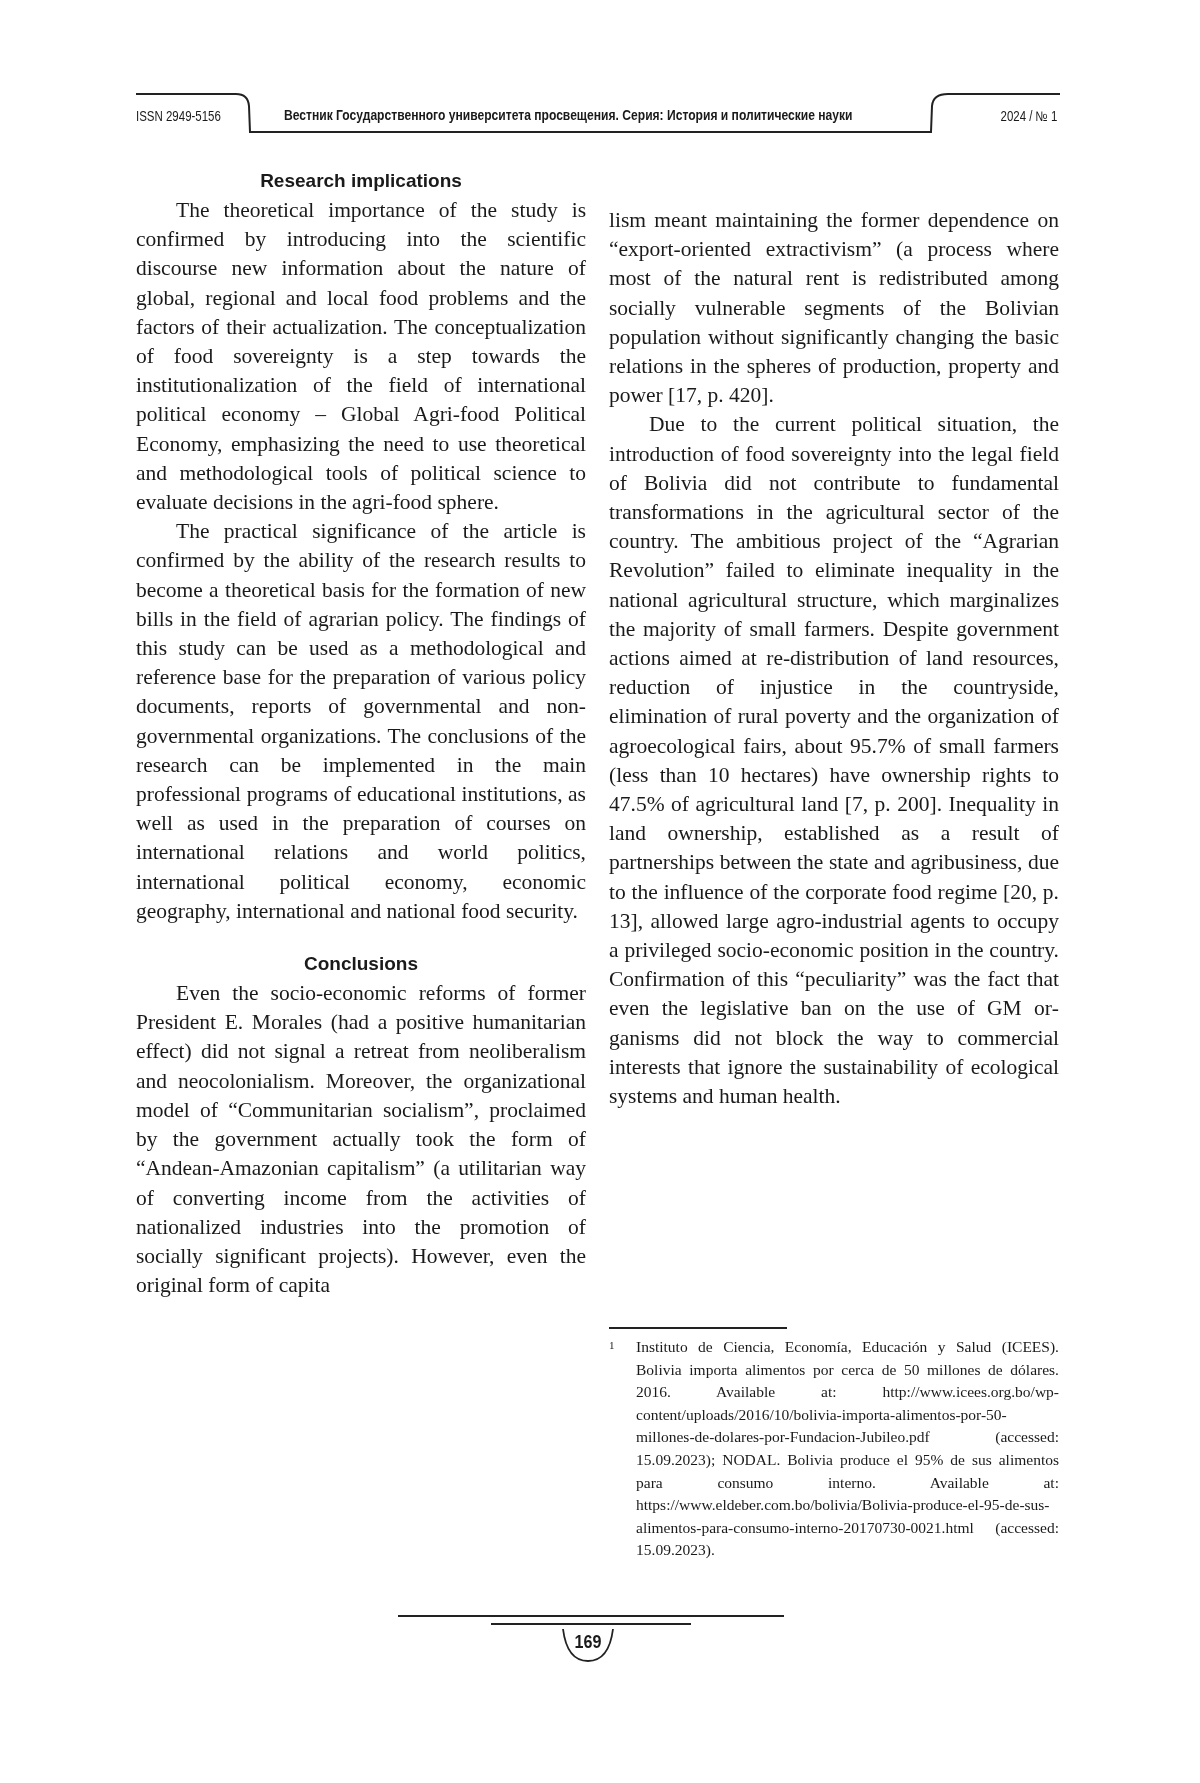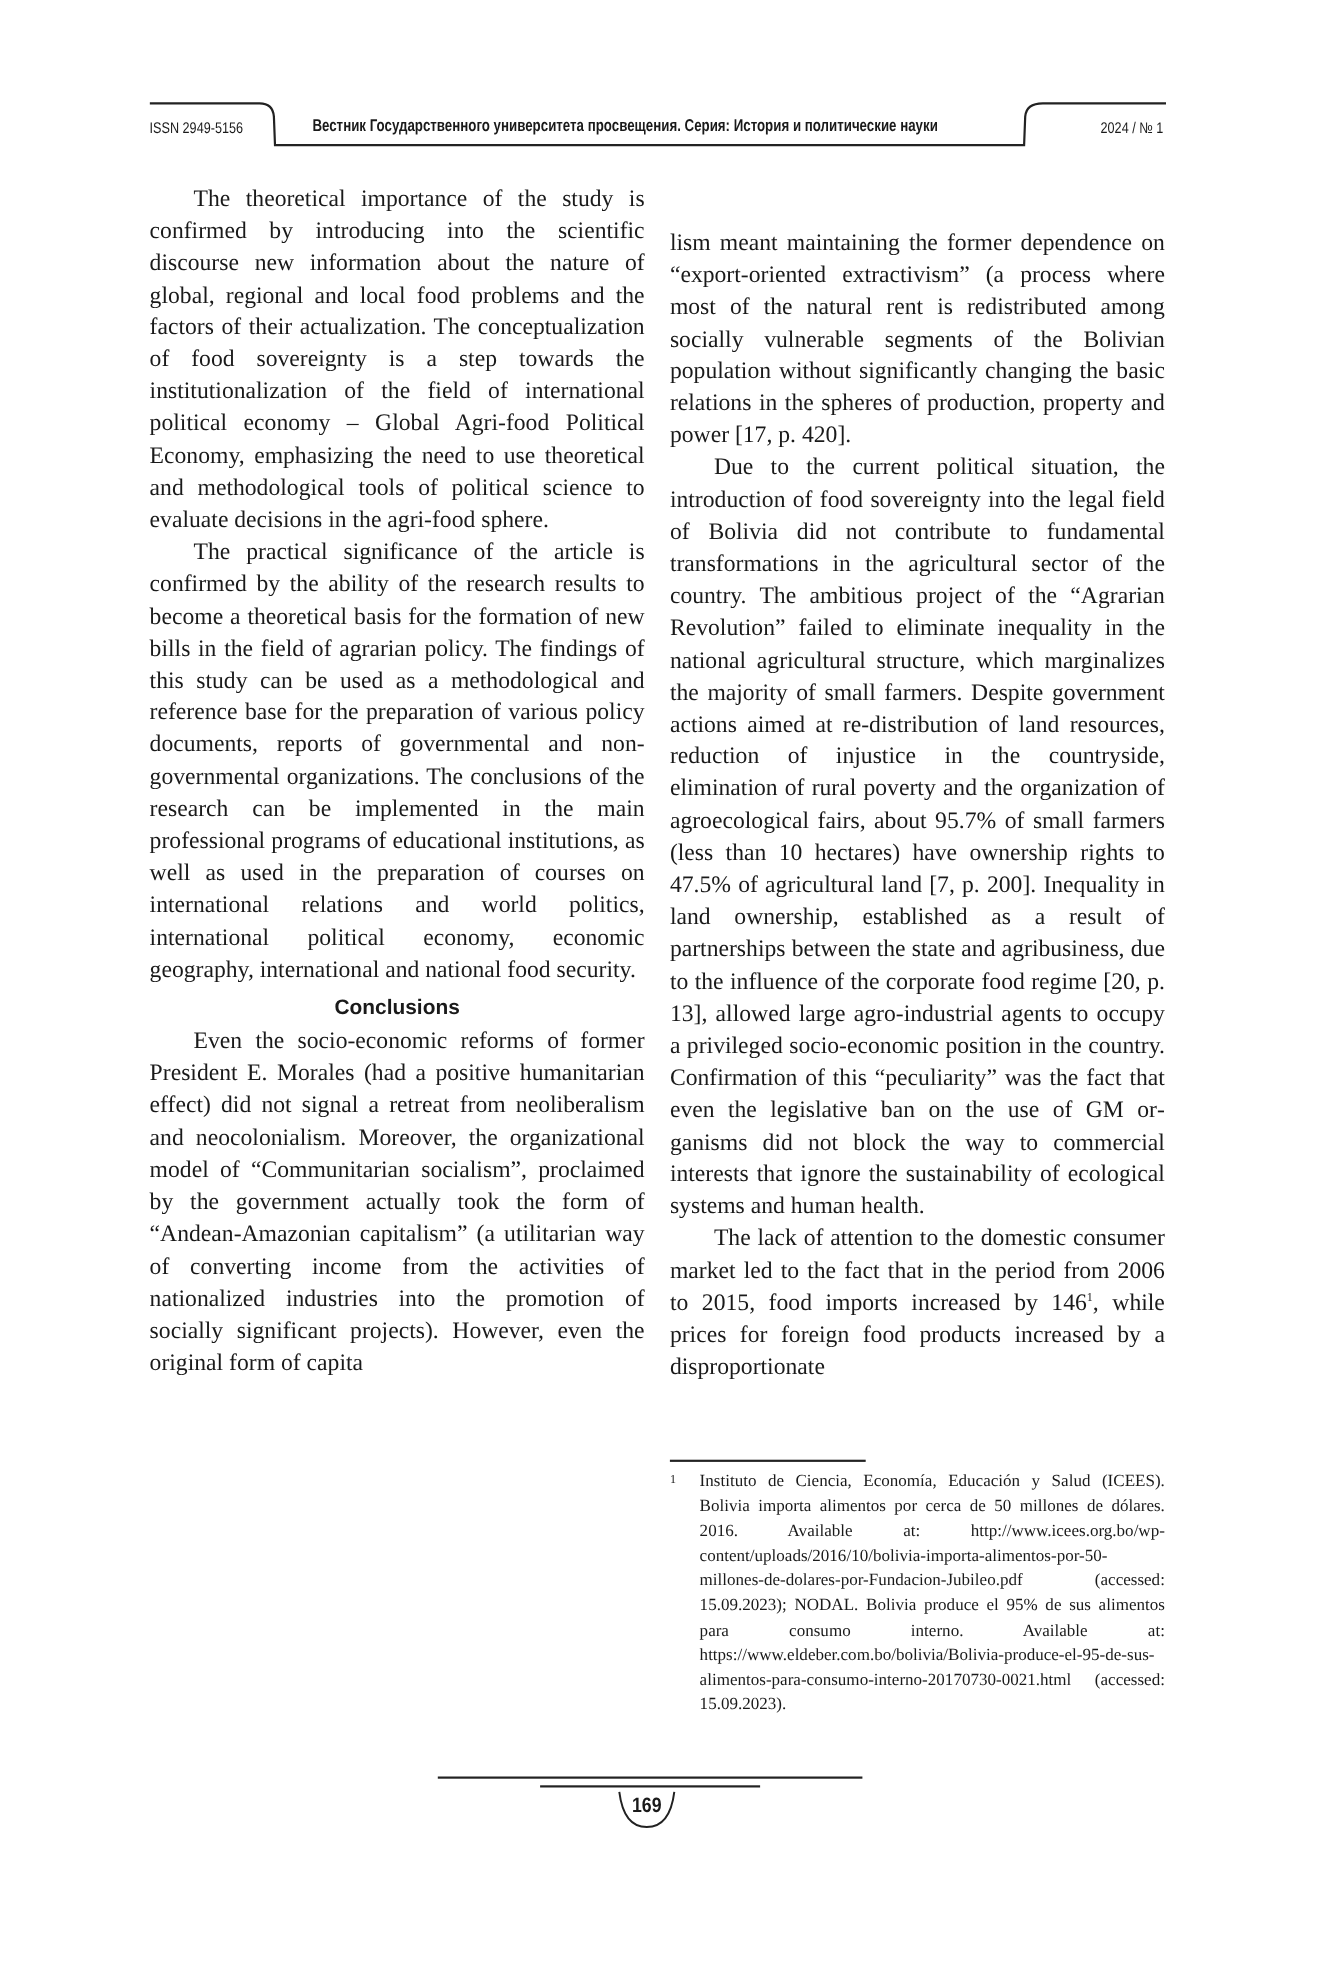--- a/index.html
+++ b/index.html
@@ -9,21 +9,21 @@
   .hdr-issn { position: absolute; left: 0; top: 16px; font-family: "Liberation Sans", sans-serif; font-size: 14px; transform: scaleX(0.82); transform-origin: left; letter-spacing: 0; }
   .hdr-title { position: absolute; left: 148px; top: 14px; font-family: "Liberation Sans", sans-serif; font-size: 15.5px; font-weight: bold; transform: scaleX(0.78); transform-origin: left; white-space: nowrap; }
   .hdr-issue { position: absolute; right: 2px; top: 16px; font-family: "Liberation Sans", sans-serif; font-size: 14px; transform: scaleX(0.82); transform-origin: right; white-space: nowrap; }
 
   .col { position: absolute; top: 166px; width: 450px; font-family: "Liberation Serif", serif; font-size: 21.5px; line-height: 29.2px; text-align: justify; hyphens: manual; }
   .col-left { left: 136px; }
   .col-right { left: 609px; }
   .col p { margin: 0; text-indent: 40px; }
   .col p.noindent { text-indent: 0; margin-top: 40px; }
   .section-heading { font-family: "Liberation Sans", sans-serif; font-weight: bold; font-size: 19px; text-align: center; margin: 0; line-height: 30px; }
-  .section-heading.spaced { margin-top: 6px; }
+  .section-heading.spaced { margin-top: 23px; }
   sup { font-size: 11px; line-height: 0; }
 
   .fn-rule { position: absolute; left: 609px; top: 1327px; width: 178px; height: 2px; background: #222; }
   .footnote { position: absolute; left: 609px; top: 1336px; width: 450px; font-family: "Liberation Serif", serif; font-size: 15.5px; line-height: 22.6px; text-align: justify; }
   .fn-num { position: absolute; left: 0; top: -2px; font-size: 11px; }
   .fn-text { margin-left: 27px; word-break: break-word; }
 
   .footer-line1 { position: absolute; left: 398px; top: 1615px; width: 386px; height: 2px; background: #222; }
   .footer-line2 { position: absolute; left: 491px; top: 1623px; width: 200px; height: 2px; background: #222; }
   .page-num-wrap { position: absolute; left: 555px; top: 1627px; width: 66px; height: 36px; }
@@ -35,30 +35,30 @@
 <div class="header">
   <svg width="924" height="44">
     <path d="M0 2 H100 Q112 2 113 14 L114 40 H795 L796 14 Q797 2 812 2 H924" fill="none" stroke="#222" stroke-width="2"></path>
   </svg>
   <span class="hdr-issn">ISSN 2949-5156</span>
   <span class="hdr-title">Вестник Государственного университета просвещения. Серия: История и политические науки</span>
   <span class="hdr-issue">2024 / № 1</span>
 </div>
 
 <div class="col col-left">
+  <h3 class="section-heading">Research implications</h3>
   <p>The theoretical importance of the study is confirmed by introducing into the scientific discourse new information about the nature of global, regional and local food problems and the factors of their actualization. The conceptualization of food sovereignty is a step towards the institutionalization of the field of international political economy – Global Agri-food Political Economy, em­phasizing the need to use theoretical and methodological tools of political science to evaluate decisions in the agri-food sphere.</p>
   <p>The practical significance of the article is confirmed by the ability of the research results to become a theoretical basis for the formation of new bills in the field of agrarian policy. The findings of this study can be used as a methodological and reference base for the preparation of various policy documents, reports of governmental and non-govern­mental organizations. The conclusions of the research can be implemented in the main professional programs of educational insti­tutions, as well as used in the preparation of courses on international relations and world politics, international political economy, economic geography, international and na­tional food security.</p>
   <h3 class="section-heading spaced">Conclusions</h3>
   <p>Even the socio-economic reforms of former President E. Morales (had a posi­tive humanitarian effect) did not signal a retreat from neoliberalism and neocoloni­alism. Moreover, the organizational model of “Communitarian socialism”, proclaimed by the government actually took the form of “Andean-Amazonian capitalism” (a utili­tarian way of converting income from the activities of nationalized industries into the promotion of socially significant projects). However, even the original form of capita­</p>
 </div>
 
 <div class="col col-right">
   <p class="noindent">lism meant maintaining the former depend­ence on “export-oriented extractivism” (a process where most of the natural rent is redistributed among socially vulnerable seg­ments of the Bolivian population without significantly changing the basic relations in the spheres of production, property and power [17, p. 420].</p>
   <p>Due to the current political situation, the introduction of food sovereignty into the le­gal field of Bolivia did not contribute to fun­damental transformations in the agricultural sector of the country. The ambitious project of the “Agrarian Revolution” failed to eliminate inequality in the national agricultural struc­ture, which marginalizes the majority of small farmers. Despite government actions aimed at re-distribution of land resources, reduction of injustice in the countryside, elimination of rural poverty and the organization of agro­ecological fairs, about 95.7% of small farmers (less than 10 hectares) have ownership rights to 47.5% of agricultural land [7, p. 200]. In­equality in land ownership, established as a result of partnerships between the state and agribusiness, due to the influence of the cor­porate food regime [20, p. 13], allowed large agro-industrial agents to occupy a privileged socio-economic position in the country. Con­firmation of this “peculiarity” was the fact that even the legislative ban on the use of GM or­ganisms did not block the way to commercial interests that ignore the sustainability of eco­logical systems and human health.</p>
-  <p><span>The lack of attention to the domestic consumer market led to the fact that in the period from 2006 to 2015, food imports in­creased by 146</span><sup>1</sup><span>, while prices for foreign food products increased by a disproportionate</span></p>
 </div>
 
 <div class="fn-rule"></div>
 <div class="footnote">
   <span class="fn-num">1</span>
   <div class="fn-text">Instituto de Ciencia, Economía, Educación y Salud (ICEES). Bolivia importa alimentos por cerca de 50 millones de dólares. 2016. Available at: http://www.icees.org.bo/wp-content/uploads/2016/10/bolivia-importa-alimentos-por-50-millones-de-dolares-por-Fundacion-Jubileo.pdf (accessed: 15.09.2023); NODAL. Bolivia produce el 95% de sus alimentos para consumo interno. Available at: https://www.eldeber.com.bo/bolivia/Bolivia-produce-el-95-de-sus-alimentos-para-consumo-interno-20170730-0021.html (accessed: 15.09.2023).</div>
 </div>
 
 <div class="footer-line1"></div>
 <div class="footer-line2"></div>

